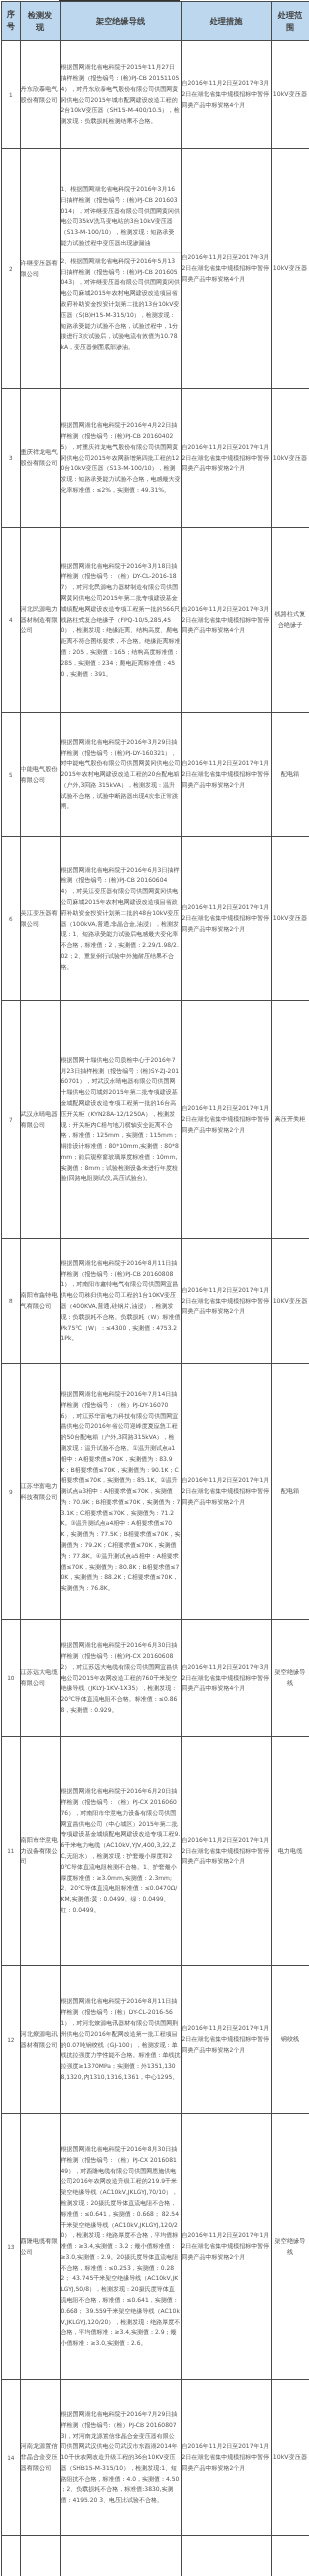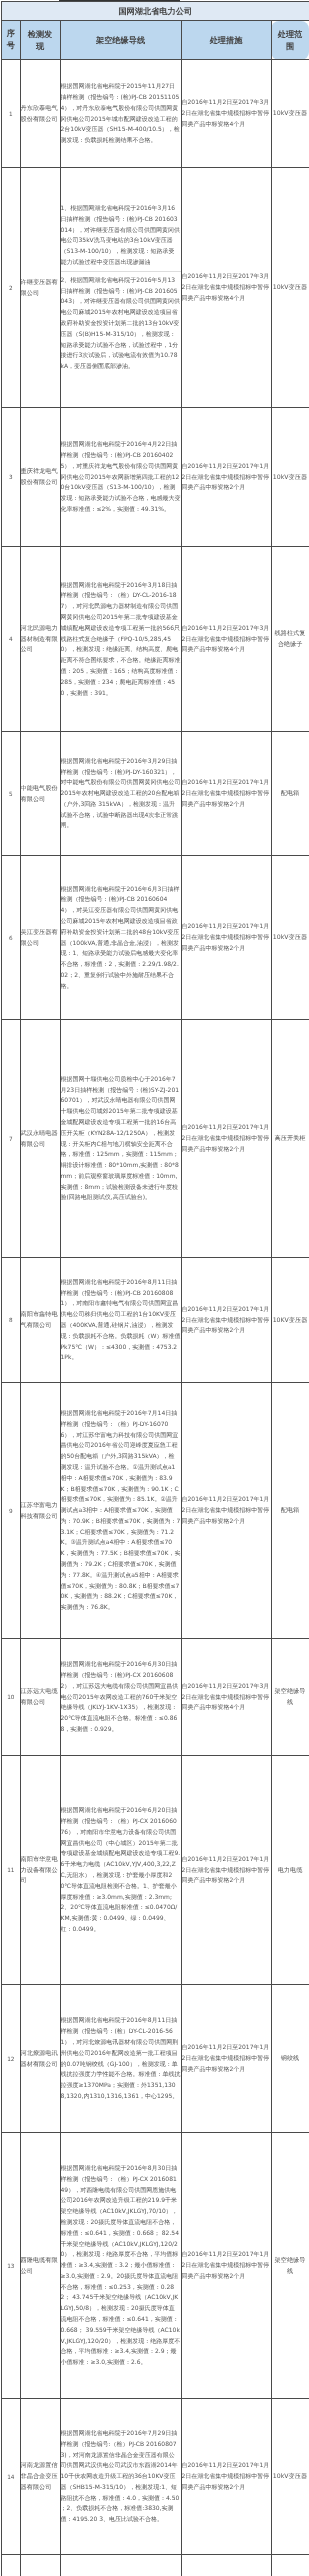--- a/index.html
+++ b/index.html
@@ -28,29 +28,26 @@
 
 <table class="grid">
   <colgroup>
     <col style="width:18.5px">
     <col style="width:40px">
     <col style="width:121px">
     <col style="width:90px">
     <col style="width:38px">
   </colgroup>
   <thead>
-    <tr class="title-row">
-      <th colspan="5">国网湖北省电力公司</th>
-    </tr>
     <tr class="head-row">
       <th style="padding:0 3.1px;font-family:Liberation Serif, serif;">序号</th>
       <th style="padding:0 5.2px;">检测发现</th>
       <th>架空绝缘导线</th>
       <th>处理措施</th>
-      <th style="padding:0 4.1px;border-radius:8px;">处理范围</th>
+      <th style="padding:0 4.1px;">处理范围</th>
     </tr>
   </thead>
   <tbody id="rows">
       <tr style="height: 108px;">
         <td class="no">1</td>
         <td class="name">丹东欣泰电气股份有限公司</td>
         <td class="desc">
           <div class="">根据国网湖北省电科院于2015年11月27日抽样检测（报告编号：(检)PJ-CB 201511054），对丹东欣泰电气股份有限公司供国网黄冈供电公司2015年城市配网建设改造工程的2台10kV变压器（SH15-M-400/10.5），检测发现：负载损耗检测结果不合格。</div>
         </td>
         <td class="act">自2016年11月2日至2017年3月2日在湖北省集中规模招标中暂停同类产品中标资格4个月</td>

